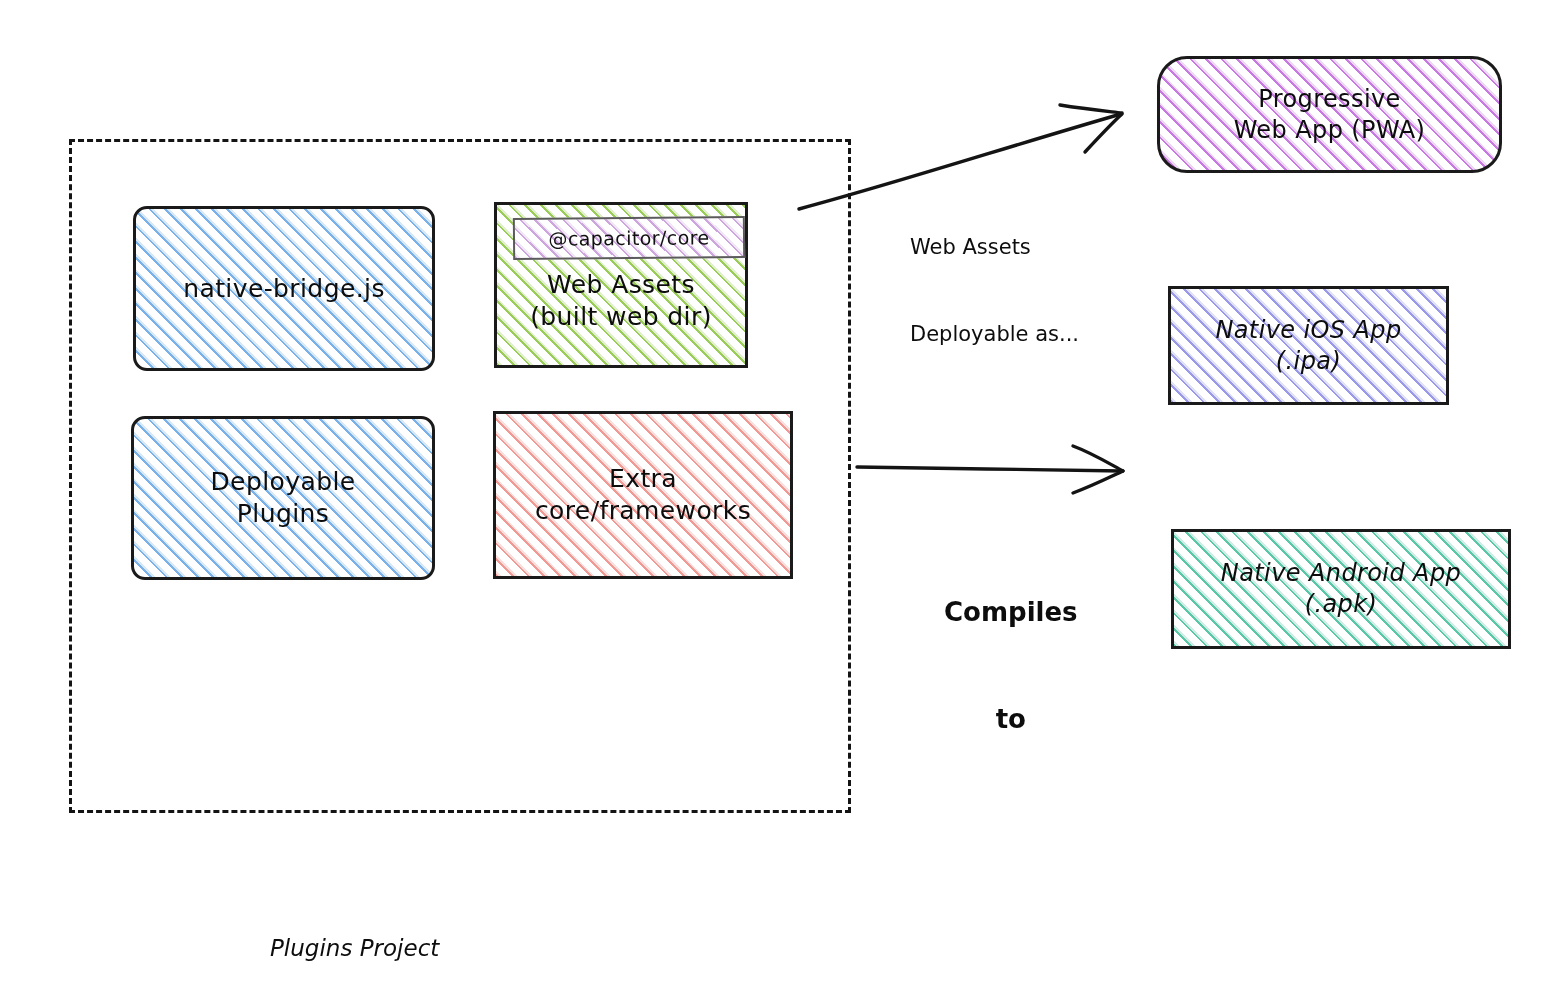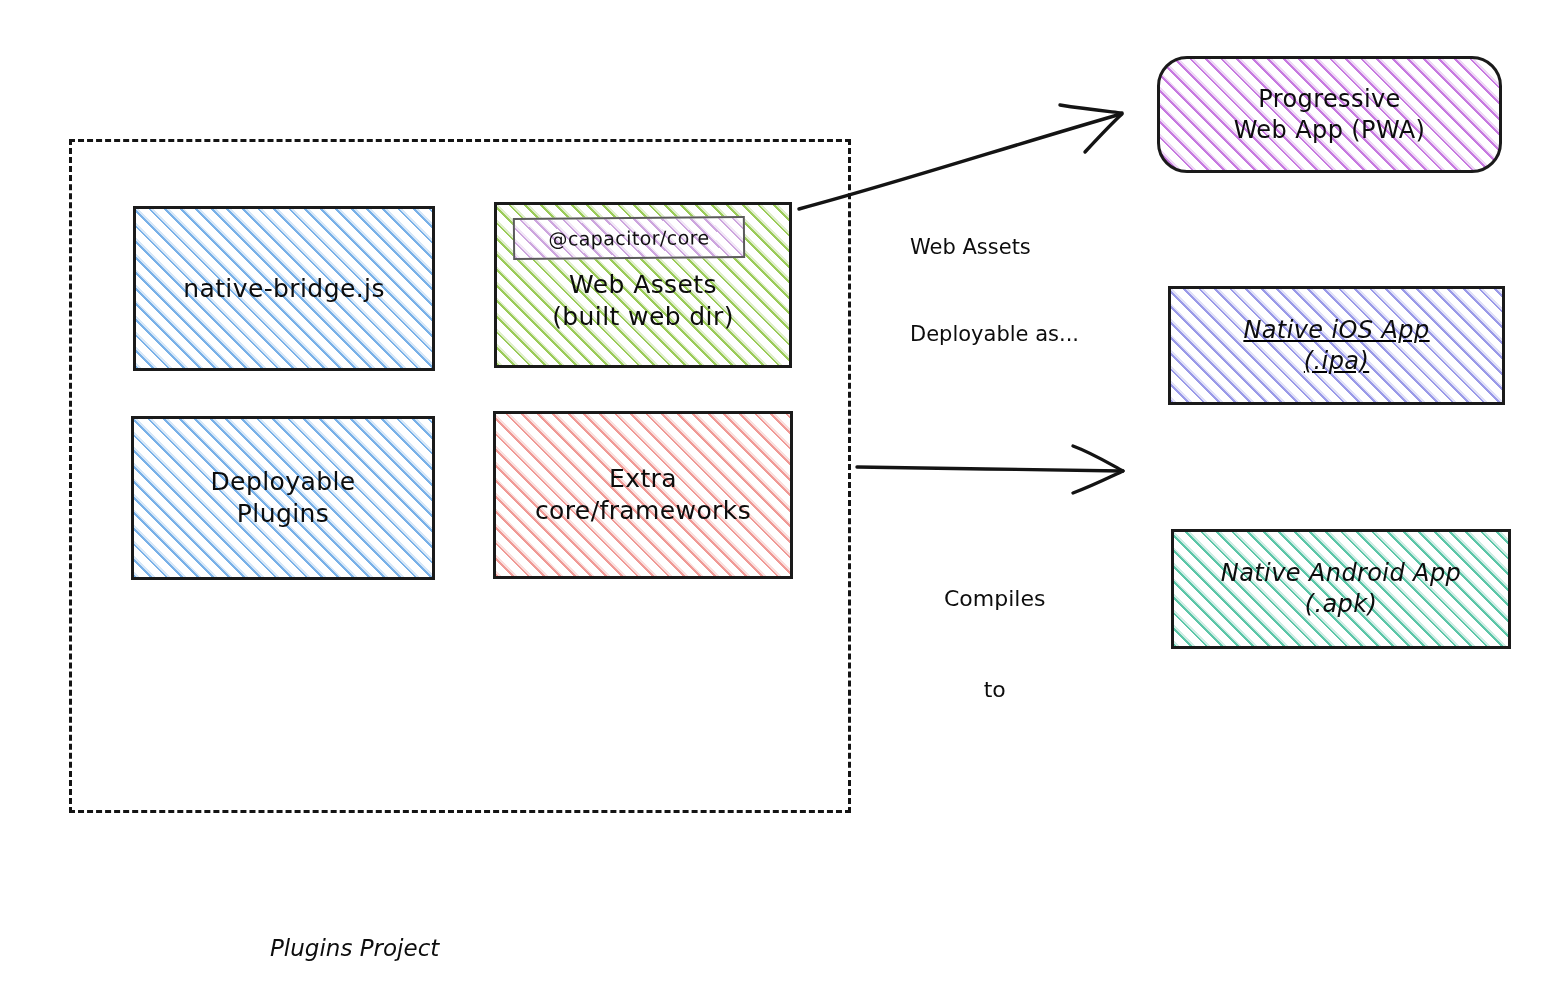--- a/index.html
+++ b/index.html
@@ -43,20 +43,21 @@
     letter-spacing: 0.4px;
   }
 
   
   .hatch-blue {
     background-image: repeating-linear-gradient(
       45deg,
       #79b1e8 0px, #79b1e8 2.0px,
       rgba(121,177,232,0.30) 2.0px, rgba(121,177,232,0.30) 4.0px,
       rgba(255,255,255,0) 4.0px, rgba(255,255,255,0) 11px);
+    border-radius: 14px;
   }
   .hatch-green {
     background-image: repeating-linear-gradient(
       45deg,
       #9bcb59 0px, #9bcb59 2.0px,
       rgba(155,203,89,0.30) 2.0px, rgba(155,203,89,0.30) 4.0px,
       rgba(255,255,255,0) 4.0px, rgba(255,255,255,0) 11px);
   }
   .hatch-red {
     background-image: repeating-linear-gradient(
@@ -103,26 +104,26 @@
     width: 782px;
     height: 674px;
     box-sizing: border-box;
     border: 3px dashed #141414;
     background: transparent;
   }
 
   
   #box-native-bridge { left: 133px; top: 206px; width: 302px; height: 165px; }
   #box-capacitor-plugins { left: 131px; top: 416px; width: 304px; height: 164px; }
-  #box-web-assets { left: 494px; top: 202px; width: 298px; height: 166px; padding-left: 17px; }
+  #box-web-assets { left: 494px; top: 202px; width: 254px; height: 166px; padding-left: 17px; }
   #box-extra-libs { left: 493px; top: 411px; width: 300px; height: 168px; }
   #box-custom-native { left: 491px; top: 601px; width: 302px; height: 165px; }
 
   #box-pwa { left: 1157px; top: 56px; width: 345px; height: 117px; }
-  #box-ios { left: 1168px; top: 286px; width: 337px; height: 119px; text-decoration: underline; }
+  #box-ios { left: 1168px; top: 286px; width: 281px; height: 119px; }
   #box-android { left: 1171px; top: 529px; width: 340px; height: 120px; }
 
   
   #box-web-assets { justify-content: flex-start; padding-top: 0; }
   #capacitor-core-chip {
     position: absolute;
     left: 16px;
     top: 12px;
     width: 232px;
     height: 42px;
@@ -154,21 +155,21 @@
 
   
   .free-text {
     position: absolute;
     color: #0d0d0d;
     font-family: "DejaVu Sans", sans-serif;
     line-height: 1.38;
     white-space: pre;
   }
   #label-web-assets-deployable { left: 910px; top: 175px; font-size: 21px; }
-  #label-compiles-to { left: 944px; top: 523px; font-size: 22px; text-align: center; }
+  #label-compiles-to { left: 944px; top: 523px; font-size: 26px; text-align: center; font-weight: bold; }
   #caption-native-project { left: 270px; top: 870px; font-size: 23px; }
 
   svg.overlay {
     position: absolute;
     left: 0; top: 0;
     width: 1562px;
     height: 1000px;
     pointer-events: none;
     overflow: visible;
   }

